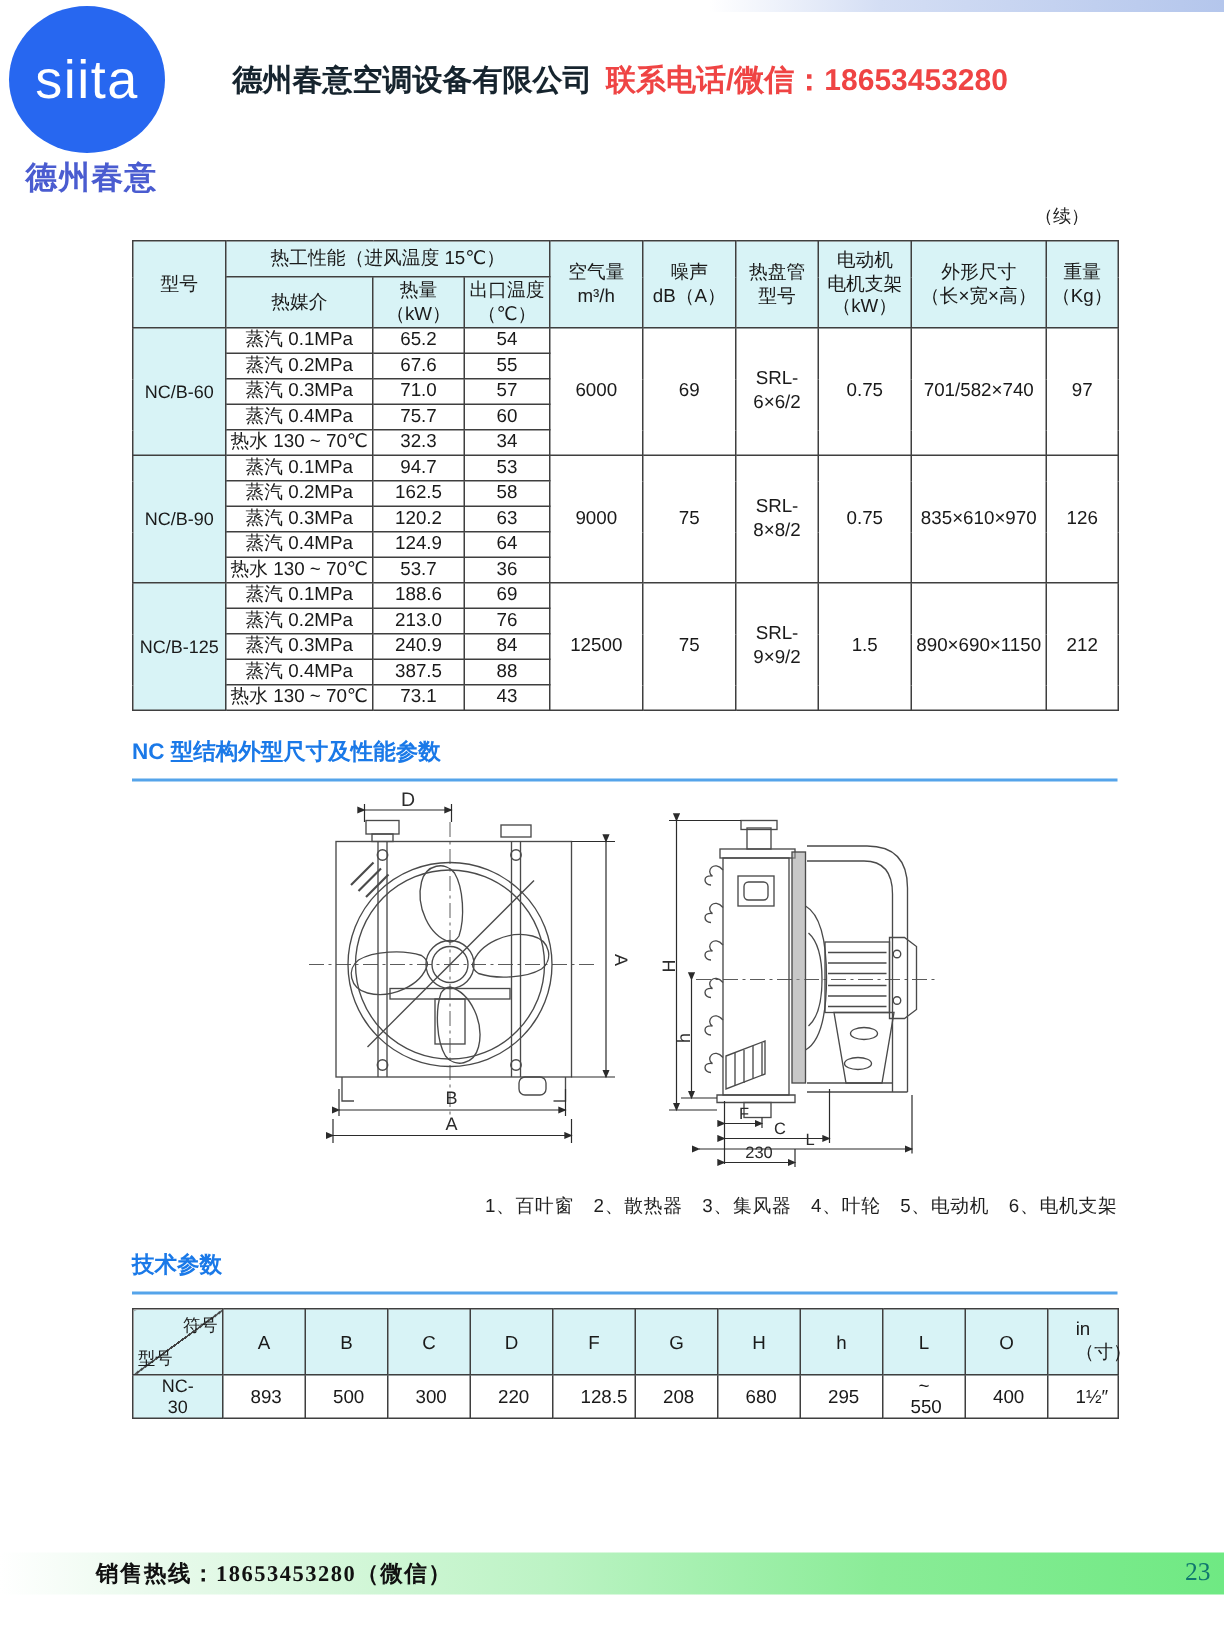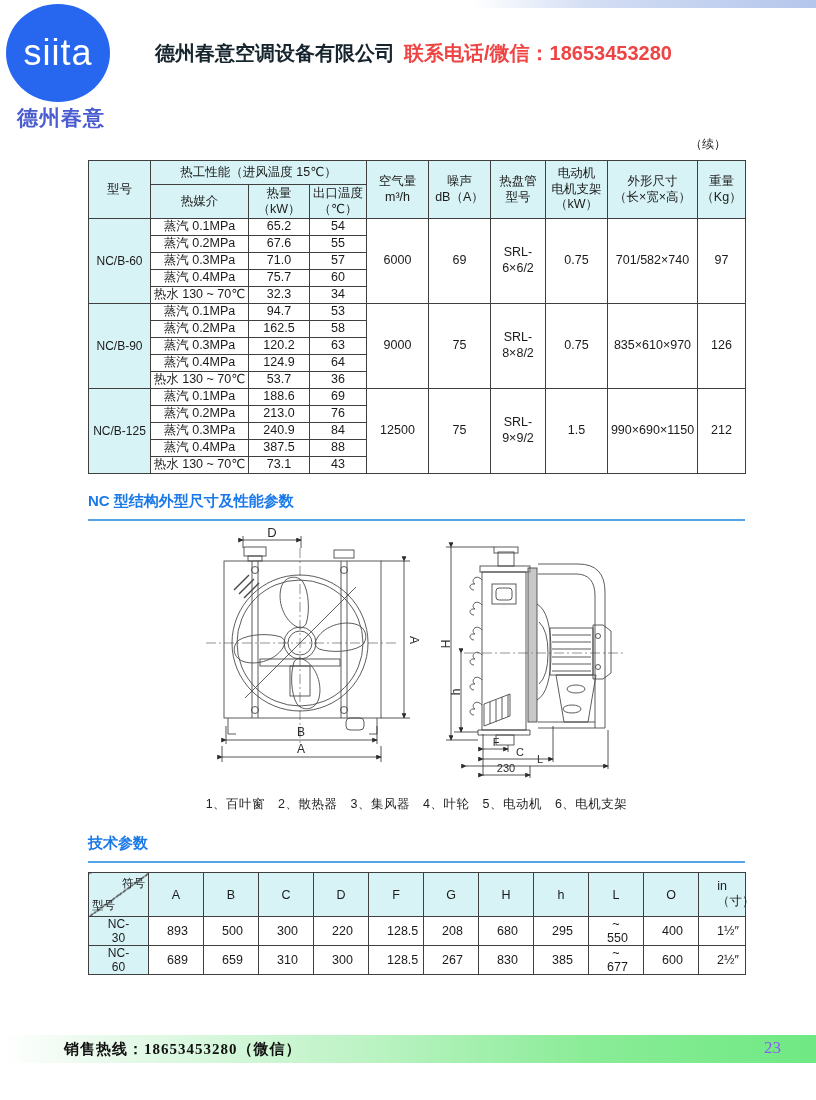--- a/index.html
+++ b/index.html
@@ -32,42 +32,42 @@
   .t1 .hr2 { height:34px; }
   .t1 tbody tr { height:17px; }
   .t1 td.model { background:#d8f3f6; font-size:12px; }
 
   .sec-title { position:absolute; left:88px; font-size:15px; font-weight:bold; color:#1a79e8; }
   .sec-line { position:absolute; left:88px; width:657px; height:2px; background:#55a4ea; }
 
   .diag { position:absolute; }
   .diag svg { display:block; }
   .diag text { font-family:"Liberation Sans","DejaVu Sans",sans-serif; fill:#2b2b2b; }
-  .caption { position:absolute; left:88px; top:796px; width:657px; text-align:center;
+  .caption { position:absolute; left:88px; top:796px; width:657px; text-align:right;
     font-size:12.5px; color:#1f1f1f; letter-spacing:0.5px; }
 
   .t2 { position:absolute; left:88px; top:872px; width:657px; font-size:12.5px; }
   .t2 th, .t2 td { border:1px solid #3f3f3f; text-align:center; vertical-align:middle;
     padding:0 18px; font-weight:normal; }
   .t2 thead tr { height:44px; }
   .t2 tbody tr { height:26px; }
   .t2 thead th { background:#d8f3f6; }
   .t2 td.model2 { background:#d8f3f6; font-size:12px; }
   .diag-cell { position:relative; background:
       linear-gradient(to bottom right, transparent calc(50% - 0.6px), #3f3f3f calc(50% - 0.6px),
         #3f3f3f calc(50% + 0.6px), transparent calc(50% + 0.6px)), #d8f3f6 !important; }
   .diag-cell .tr-lab { position:absolute; right:3px; top:3px; font-size:11.5px; }
   .diag-cell .bl-lab { position:absolute; left:3px; bottom:3px; font-size:11.5px; }
 
   
   .footer-bar { position:absolute; left:0; top:1035px; width:816px; height:28px;
     background:linear-gradient(to right,#ffffff 0%,#eafaed 12%,#bcf3c4 45%,#8aec97 72%,#6fe983 100%); }
   .hotline { position:absolute; left:64px; top:1040px; font-size:15px; font-weight:bold;
     color:#111; font-family:Liberation Serif, serif; letter-spacing:1px; }
-  .page-num { position:absolute; left:764px; top:1038px; font-size:17px; color:#8b5cf6;
+  .page-num { position:absolute; left:790px; top:1038px; font-size:17px; color:#0f766e;
     font-family:"Liberation Serif","DejaVu Serif",serif; }
 </style>
 </head>
 <body>
 
 <div class="page">
 
   <div class="top-strip"></div>
 
   <div class="logo-wrap">
@@ -192,21 +192,21 @@
       <tr>
         <td class="model" rowspan="5">NC/B-125</td>
         <td>蒸汽 0.1MPa</td>
         <td>188.6</td>
         <td>69</td>
         <td rowspan="5">12500</td>
         <td rowspan="5">75</td>
         <td rowspan="5">SRL-
 9×9/2</td>
         <td rowspan="5">1.5</td>
-        <td rowspan="5">990×690×1150</td>
+        <td rowspan="5">890×690×1150</td>
         <td rowspan="5">212</td>
       </tr>
       <tr>
         <td>蒸汽 0.2MPa</td>
         <td>213.0</td>
         <td>76</td>
       </tr>
       <tr>
         <td>蒸汽 0.3MPa</td>
         <td>240.9</td>
@@ -458,34 +458,20 @@
         <td>300</td>
         <td>220</td>
         <td>128.5</td>
         <td>208</td>
         <td>680</td>
         <td>295</td>
         <td>~ 550</td>
         <td>400</td>
         <td>1½″</td>
       </tr>
-      <tr>
-        <td class="model2">NC-60</td>
-        <td>689</td>
-        <td>659</td>
-        <td>310</td>
-        <td>300</td>
-        <td>128.5</td>
-        <td>267</td>
-        <td>830</td>
-        <td>385</td>
-        <td>~ 677</td>
-        <td>600</td>
-        <td>2½″</td>
-      </tr>
     </tbody>
   </table>
 
   <div class="footer-bar"></div>
   <div class="hotline">销售热线：18653453280（微信）</div>
   <div class="page-num">23</div>
 
 </div>
 
 </body></html>

